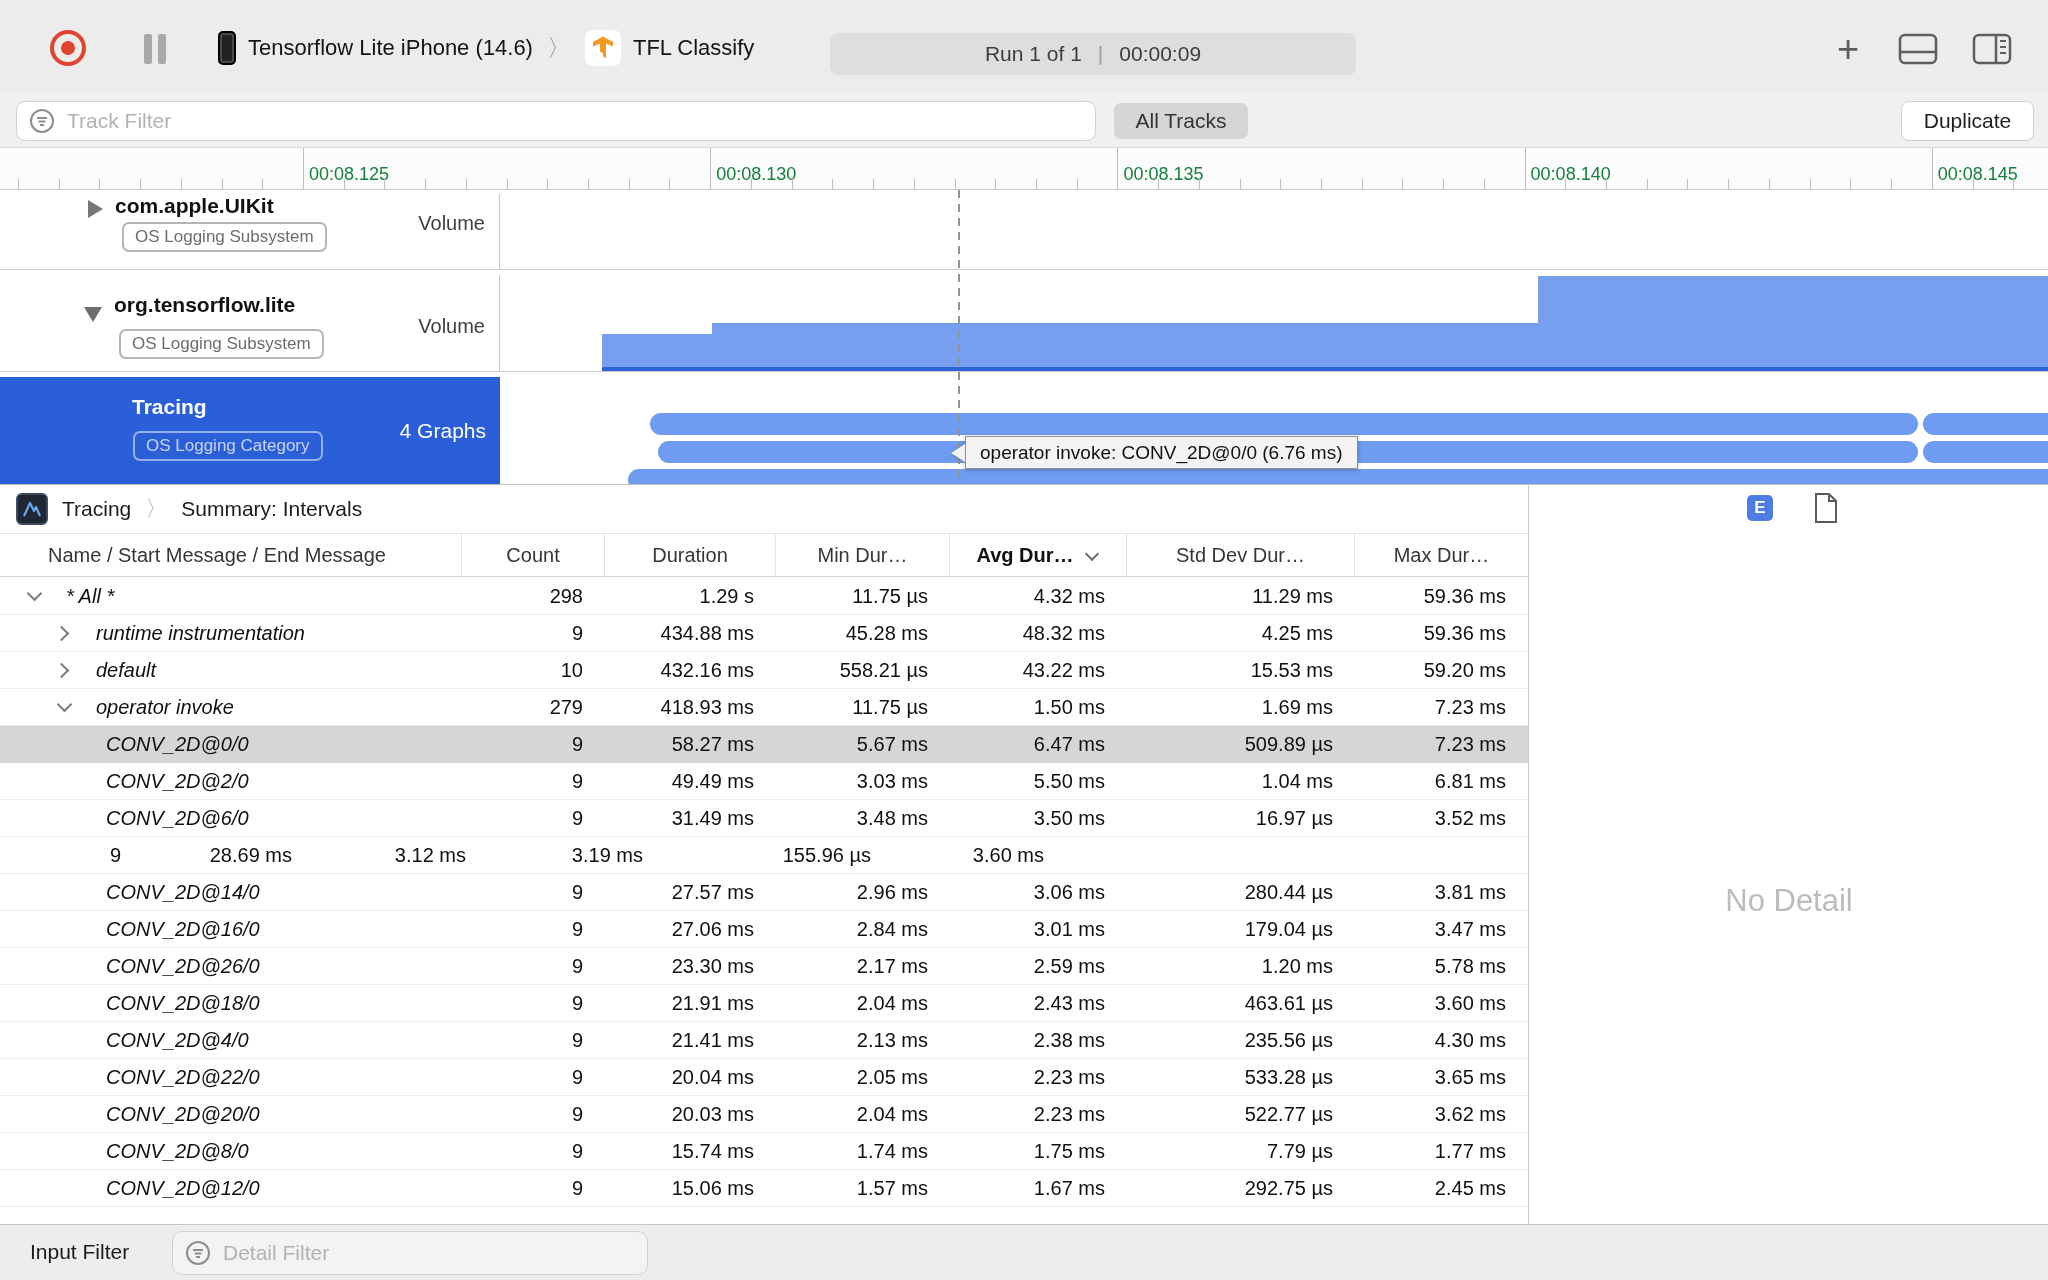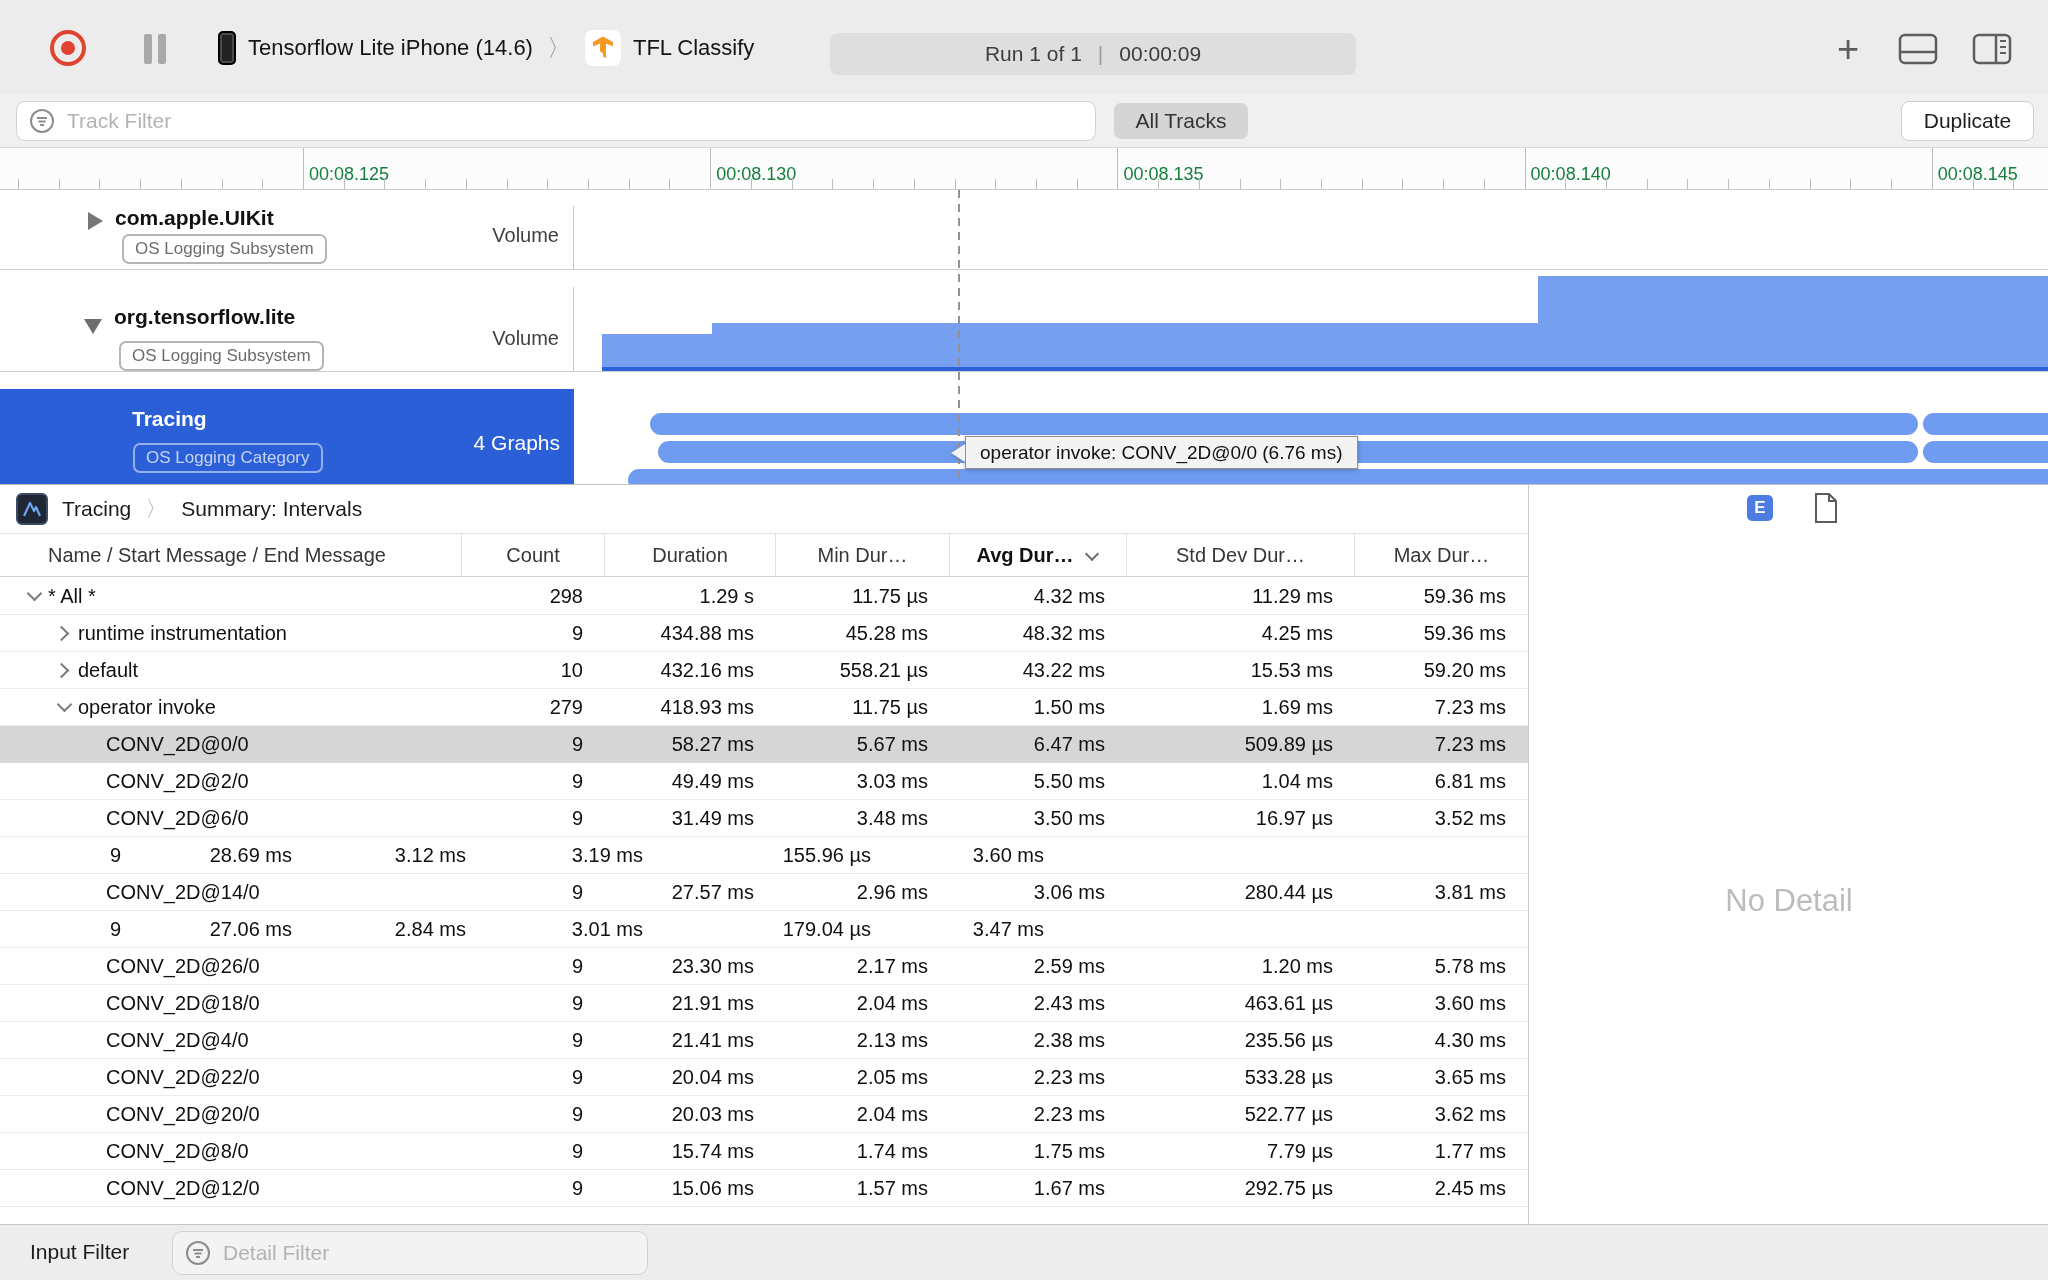--- a/index.html
+++ b/index.html
@@ -44,21 +44,21 @@
   .tick-major { position:absolute; top:0; width:1px; height:42px; background:#bdbdbd; }
   .tick-minor { position:absolute; bottom:0; width:1px; height:10px; background:#bdbdbd; }
   .tick-label { position:absolute; top:16px; font-size:18px; color:#15803d; white-space:nowrap; }
 
   
   .tracks { left:0; top:190px; width:2048px; height:294px; background:#fff; overflow:hidden; }
   .track-row { position:absolute; left:0; width:2048px; }
   .row-uikit { top:0; height:80px; border-bottom:1px solid #cdcdcd; }
   .row-tf { top:81px; height:101px; border-bottom:1px solid #cdcdcd; }
   .row-tracing { top:183px; height:111px; }
-  .track-head { position:absolute; left:0; top:16px; bottom:0; width:574px; border-right:1px solid #c6c6c6; }
+  .track-head { position:absolute; left:0; top:4px; bottom:0; width:500px; border-right:1px solid #c6c6c6; }
   .row-tracing .track-head { background:#2b5fd8; border-right:none; }
   .tri { position:absolute; width:0; height:0; }
   .tri-right { border-left:15px solid #777; border-top:9px solid transparent; border-bottom:9px solid transparent; }
   .tri-down { border-top:15px solid #6e6e6e; border-left:9px solid transparent; border-right:9px solid transparent; }
   .track-title { position:absolute; font-size:21px; font-weight:bold; color:#111; white-space:nowrap; }
   .track-badge { position:absolute; font-size:17px; color:#6d6d6d; border:2px solid #b5b5b5; border-radius:7px; padding:3px 11px; white-space:nowrap; background:transparent; }
   .row-tracing .track-title { color:#ffffff; }
   .row-tracing .track-badge { color:rgba(255,255,255,.72); border-color:rgba(255,255,255,.5); }
   .lane-label { position:absolute; right:14px; font-size:20px; color:#404040; white-space:nowrap; }
   .row-tracing .lane-label { color:#ffffff; font-size:21px; }
@@ -89,21 +89,21 @@
   .thead { position:absolute; left:0; top:0; width:1528px; height:44px; border-top:1px solid #e4e4e4; border-bottom:1px solid #d4d4d4; display:flex; background:#fff; }
   .th { font-size:20px; color:#363636; display:flex; align-items:center; justify-content:center; border-right:1px solid #e2e2e2; white-space:nowrap; }
   .th:last-child { border-right:none; }
   .th.name { justify-content:flex-start; padding-left:48px; }
   .th.sorted { font-weight:bold; color:#111; gap:10px; }
   .c-name{width:462px}.c-count{width:143px}.c-dur{width:171px}.c-min{width:174px}.c-avg{width:177px}.c-std{width:228px}.c-max{width:173px}
   .tbody { position:absolute; left:0; top:45px; width:1528px; }
   .trow { display:flex; height:37px; align-items:center; border-bottom:1px solid #ececec; background:#fff; }
   .trow.selected { background:#d6d6d6; border-bottom-color:#d6d6d6; }
   .td { font-size:20px; color:#101010; text-align:right; padding-right:22px; white-space:nowrap; }
-  .td.name { text-align:center; padding-right:0; display:flex; align-items:center; gap:4px; }
+  .td.name { text-align:center; padding-right:0; display:flex; align-items:center; gap:22px;font-style:italic; }
   .indent0 .td.name{padding-left:24px}.indent1 .td.name{padding-left:54px}.indent2 .td.name{padding-left:106px}
   .chev { width:20px; height:20px; position:relative; flex:0 0 auto; }
   .chev::before { content:""; position:absolute; left:5px; top:5px; width:9px; height:9px; border-right:2.5px solid #7c7c7c; border-bottom:2.5px solid #7c7c7c; }
   .chev-down::before { transform:rotate(45deg); top:2px; }
   .chev-right::before { transform:rotate(-45deg); left:2px; }
   .sort-chev { width:16px; height:16px; position:relative; }
   .sort-chev::before { content:""; position:absolute; left:3px; top:2px; width:8px; height:8px; border-right:2px solid #6a6a6a; border-bottom:2px solid #6a6a6a; transform:rotate(45deg); }
 
   
   .bottom-bar { left:0; top:1224px; width:2048px; height:56px; background:#ededed; border-top:1px solid #c6c6c6; }
@@ -401,20 +401,24 @@
       <span>CONV_2D@14/0</span>
     </div>
     <div class="td c-count">9</div>
     <div class="td c-dur">27.57 ms</div>
     <div class="td c-min">2.96 ms</div>
     <div class="td c-avg">3.06 ms</div>
     <div class="td c-std">280.44 µs</div>
     <div class="td c-max">3.81 ms</div>
   </div>
         <div class="trow indent2">
+    <div class="td name c-name">
+
+      <span>CONV_2D@16/0</span>
+    </div>
     <div class="td c-count">9</div>
     <div class="td c-dur">27.06 ms</div>
     <div class="td c-min">2.84 ms</div>
     <div class="td c-avg">3.01 ms</div>
     <div class="td c-std">179.04 µs</div>
     <div class="td c-max">3.47 ms</div>
   </div>
         <div class="trow indent2">
     <div class="td name c-name">
 

